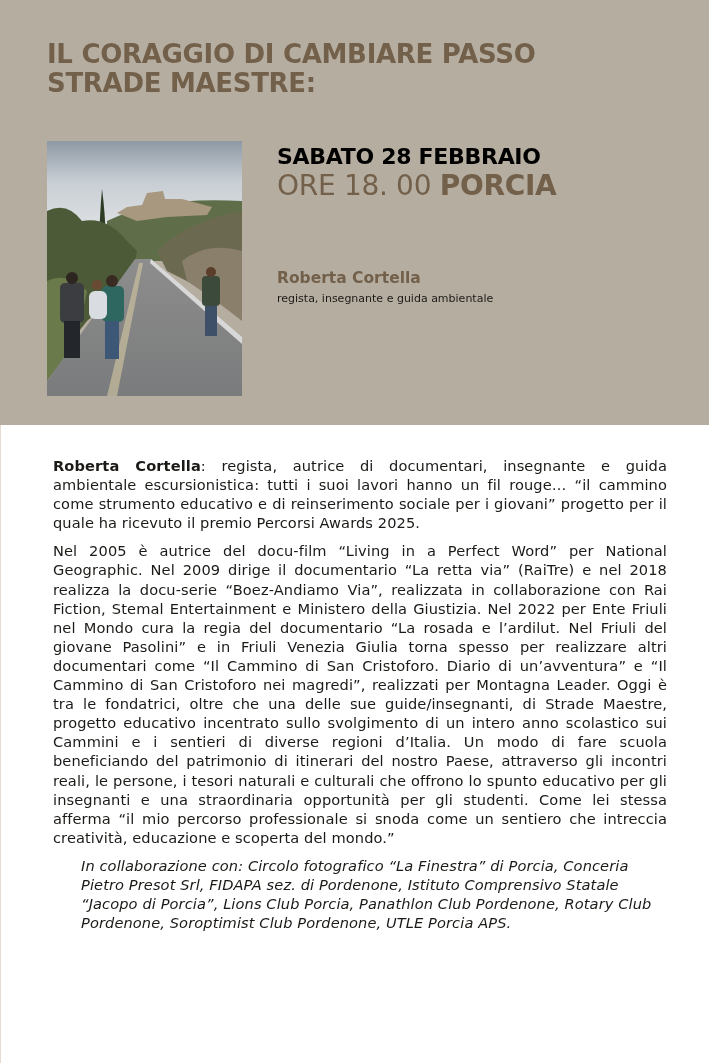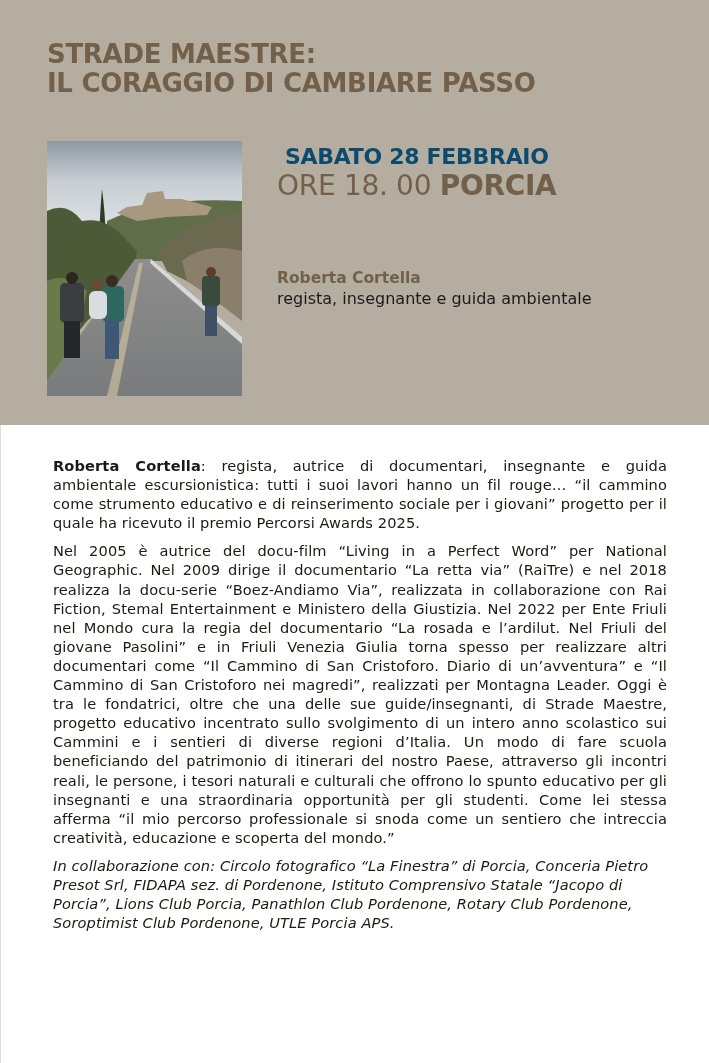--- a/index.html
+++ b/index.html
@@ -25,59 +25,59 @@
     font-family: "DejaVu Sans", sans-serif;
   }
   .title div { white-space: nowrap; }
   .photo {
     position: absolute; left: 47px; top: 141px; width: 195px; height: 255px;
     overflow: hidden;
   }
   .photo svg { display: block; }
   .event-info { position: absolute; left: 277px; top: 143px; }
   .date-line {
-    color: #0c4a6e; font-weight: bold; font-size: 22px; line-height: 28px;
-    white-space: nowrap; letter-spacing: -0.3px; margin-left: 8px;
+    color: #000000; font-weight: bold; font-size: 22px; line-height: 28px;
+    white-space: nowrap; letter-spacing: -0.3px;
   }
   .time-line {
     color: #72604a; font-size: 28px; line-height: 30px; white-space: nowrap;
     letter-spacing: -0.3px;
   }
   .time-line .place { font-weight: bold; }
   .venue-line {
     color: #1c1a17; font-style: italic; font-size: 14.5px; line-height: 20px;
     white-space: nowrap; letter-spacing: 0.2px;
   }
   .people { position: absolute; left: 277px; top: 268px; }
   .person { margin-bottom: 6px; }
   .person-name {
     color: #72604a; font-weight: bold; font-size: 15.5px; line-height: 20px;
   }
   .person-role {
-    color: #1c1a17; font-size: 16px; line-height: 22px; white-space: nowrap;
+    color: #1c1a17; font-size: 11px; line-height: 22px; white-space: nowrap;
   }
   .body-text {
     position: absolute; left: 53px; top: 456px; width: 614px;
     color: #1c1a17; font-size: 14.6px; line-height: 19.1px;
     text-align: justify; letter-spacing: 0.1px;
   }
   .body-text p { margin: 0 0 9px 0; }
   .body-text .strong { font-weight: bold; }
   .body-text .quote { }
-  .body-text .credits { font-style: italic; text-align: left; }
+  .body-text .credits { font-style: italic; text-align: left; margin-left: 28px; }
 </style>
 </head>
 <body>
 
 <div class="page-border"></div>
 
 <div class="header-band">
   <div class="title">
+    <div>IL CORAGGIO DI CAMBIARE PASSO</div>
     <div>STRADE MAESTRE:</div>
-    <div>IL CORAGGIO DI CAMBIARE PASSO</div>
   </div>
 
   <div class="photo">
     <svg width="195" height="255" viewBox="0 0 195 255" xmlns="http://www.w3.org/2000/svg">
       <defs>
         <linearGradient id="sky" x1="0" y1="0" x2="0" y2="1">
           <stop offset="0" stop-color="#8e99a4"></stop>
           <stop offset="0.45" stop-color="#c8ced4"></stop>
           <stop offset="1" stop-color="#dfe2e4"></stop>
         </linearGradient>

